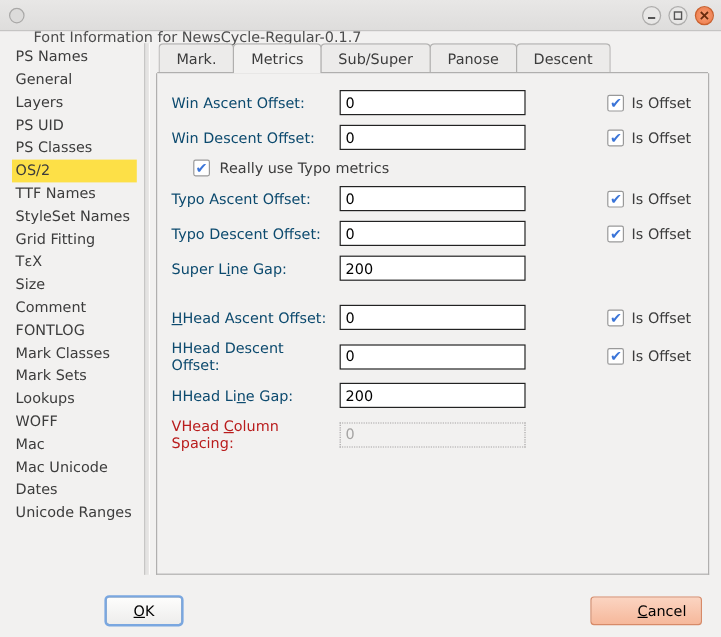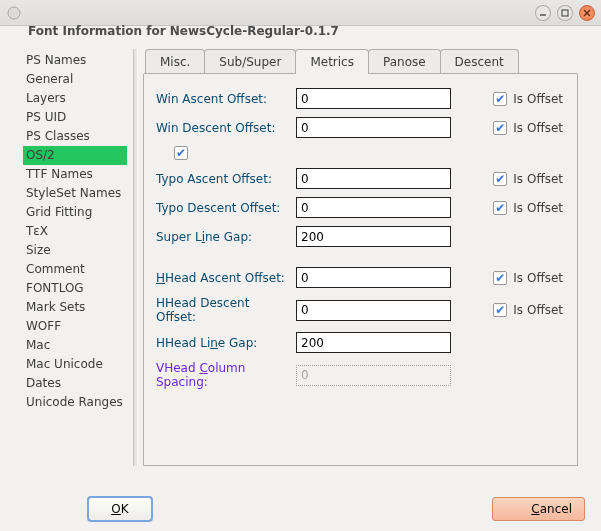--- a/index.html
+++ b/index.html
@@ -24,21 +24,21 @@
   align-items: center;
   padding: 0 6px;
   border-bottom: 1px solid #c5c4c3;
 }
 .titlebar .icon {
   width: 16px; height: 16px;
   margin-right: 6px;
   display: flex; align-items: center; justify-content: center;
 }
 .titlebar .title {
-  font-weight: bold;
+  font-weight: normal;
   color: #4c4c4c;
   flex: 1;
   margin-top: 36px;
 }
 .win-controls {
   display: flex;
   gap: 6px;
 }
 .win-btn {
   width: 16px; height: 16px;
@@ -46,36 +46,36 @@
   border: 1px solid rgba(0,0,0,0.25);
   display: flex; align-items: center; justify-content: center;
   font-size: 10px;
   color: #555;
   background: #e8e7e6;
 }
 .win-btn.close { background: radial-gradient(#f9a27a, #ec7644); border-color: #c9612f; color: #6b2c0e; }
 .content {
   flex: 1;
   display: flex;
-  padding: 23px;
+  padding: 10px;
   gap: 0;
 }
 .sidebar {
   width: 104px;
   display: flex;
   flex-direction: column;
   padding-top: 2px;
 }
 .sidebar .item {
   padding: 1px 4px 1px 3px;
   line-height: 17px;
   cursor: default;
 }
 .sidebar .item.selected {
-  background: #22c55e;
+  background: #fde047;
 }
 .divider {
   width: 16px;
   position: relative;
 }
 .divider::before {
   content: "";
   position: absolute;
   left: 6px;
   top: 0;
@@ -127,21 +127,21 @@
 .form {
   display: grid;
   grid-template-columns: 140px 155px 1fr;
   row-gap: 8px;
   align-items: center;
 }
 .form .label {
   color: #0c4a6e;
   padding-right: 6px;
 }
-.form .label.disabled { color: #6d28d9; }
+.form .label.disabled { color: #b91c1c; }
 .form .label u { text-decoration: underline; }
 .text-input {
   width: 155px;
   height: 21px;
   border: 1px solid #222;
   background: #fff;
   padding: 1px 4px;
   font-family: inherit;
   font-size: 12px;
 }
@@ -246,34 +246,36 @@
         <div class="item">PS UID</div>
         <div class="item">PS Classes</div>
         <div class="item selected">OS/2</div>
         <div class="item">TTF Names</div>
         <div class="item">StyleSet Names</div>
         <div class="item">Grid Fitting</div>
         <div class="item">TεX</div>
         <div class="item">Size</div>
         <div class="item">Comment</div>
         <div class="item">FONTLOG</div>
+        <div class="item">Mark Classes</div>
         <div class="item">Mark Sets</div>
+        <div class="item">Lookups</div>
         <div class="item">WOFF</div>
         <div class="item">Mac</div>
         <div class="item">Mac Unicode</div>
         <div class="item">Dates</div>
         <div class="item">Unicode Ranges</div>
       </div>
     <div class="divider"></div>
 
     <div class="main">
       <div class="tabs" id="tabs">
-          <div class="tab">Misc.</div>
+          <div class="tab">Mark.</div>
+          <div class="tab active">Metrics</div>
           <div class="tab">Sub/Super</div>
-          <div class="tab active">Metrics</div>
           <div class="tab">Panose</div>
           <div class="tab">Descent</div>
         </div>
 
       <div class="tab-panel">
         <div class="tab-border-top"></div>
         <div class="form">
 
           <span class="label">Win Ascent Offset:</span>
           <input class="text-input" value="0" style="">
@@ -284,20 +286,21 @@
 
           <span class="label">Win Descent Offset:</span>
           <input class="text-input" value="0" style="">
           <span class="offset-cell">
             <span class="checkbox">✔</span>
             <span>Is Offset</span>
           </span>
 
           <div class="really-row">
             <span class="checkbox">✔</span>
+            <span>Really use Typo metrics</span>
           </div>
 
           <span class="label">Typo Ascent Offset:</span>
           <input class="text-input" value="0" style="">
           <span class="offset-cell">
             <span class="checkbox">✔</span>
             <span>Is Offset</span>
           </span>
 
           <span class="label">Typo Descent Offset:</span>

